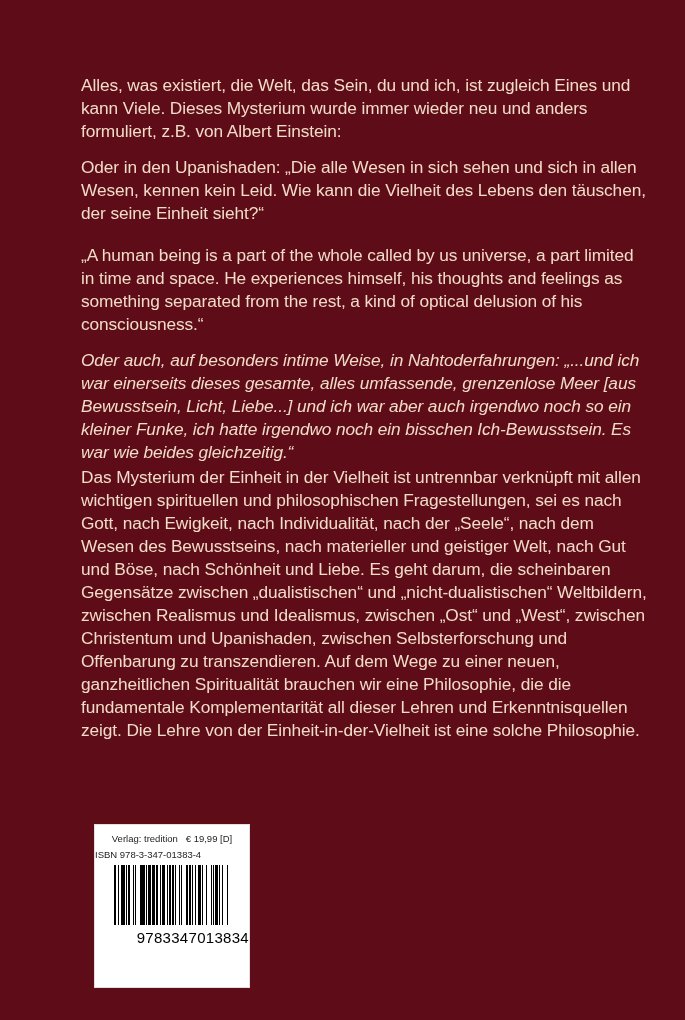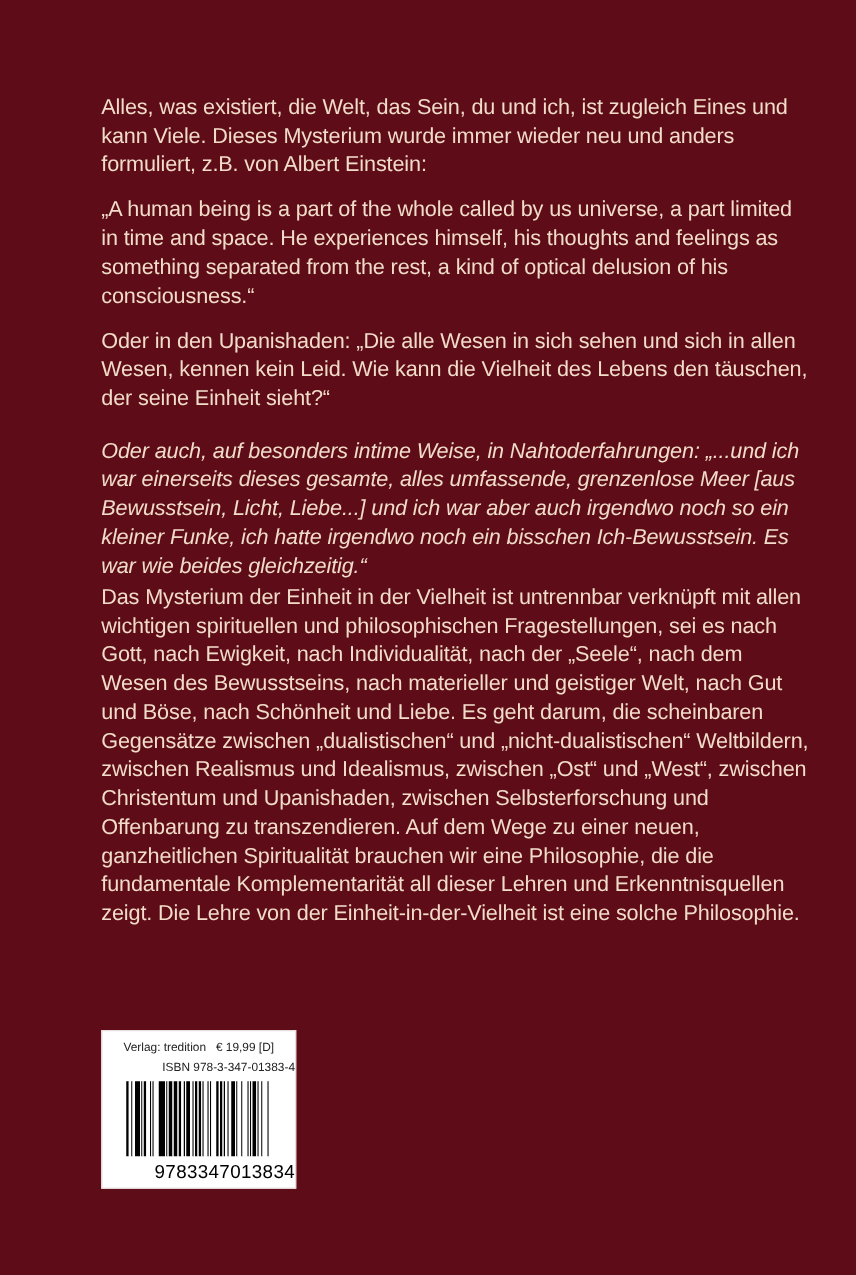--- a/index.html
+++ b/index.html
@@ -21,42 +21,42 @@
     line-height: 23px;
     letter-spacing: -0.1px;
   }
   .para { margin: 0; }
   .p1 { margin-bottom: 13px; }
   .p2 { margin-bottom: 13px; }
   .p3 { margin-bottom: 19px; }
   .p4 { margin-bottom: 2px; font-style: italic; }
   .barcode-box {
     position: absolute;
-    left: 81px;
+    left: 94px;
     top: 824px;
     width: 156px;
-    height: 127px;
+    height: 164px;
     background: #ffffff;
     box-sizing: border-box;
     border: 1px solid #e6dede;
   }
   .bc-line1 {
     position: absolute;
     top: 8px;
     left: 0; right: 0;
     text-align: center;
     font-size: 9.5px;
     color: #222;
     white-space: pre;
   }
   .bc-line2 {
     position: absolute;
     top: 24px;
     left: 0; right: 0;
-    text-align: right;
+    text-align: left;
     font-size: 9.5px;
     color: #222;
   }
   .bars {
     position: absolute;
     left: 19px;
     top: 40px;
     width: 116px;
     height: 60px;
     display: flex;
@@ -71,22 +71,22 @@
     font-size: 15px;
     letter-spacing: 0.3px;
     color: #000;
   }
 </style>
 </head>
 <body>
 
 <div class="text-block">
   <p class="para p1">Alles, was existiert, die Welt, das Sein, du und ich, ist zugleich Eines und kann Viele. Dieses Mysterium wurde immer wieder neu und anders formuliert, z.B. von Albert Einstein:</p>
+  <p class="para p3">Oder in den Upanishaden: „Die alle Wesen in sich sehen und sich in allen Wesen, kennen kein Leid. Wie kann die Vielheit des Lebens den täuschen, der seine Einheit sieht?“</p>
   <p class="para p2">„A human being is a part of the whole called by us universe, a part limited in time and space. He experiences himself, his thoughts and feelings as something separated from the rest, a kind of optical delusion of his consciousness.“</p>
-  <p class="para p3">Oder in den Upanishaden: „Die alle Wesen in sich sehen und sich in allen Wesen, kennen kein Leid. Wie kann die Vielheit des Lebens den täuschen, der seine Einheit sieht?“</p>
   <p class="para p4">Oder auch, auf besonders intime Weise, in Nahtoderfahrungen: „...und ich war einerseits dieses gesamte, alles umfassende, grenzenlose Meer [aus Bewusstsein, Licht, Liebe...] und ich war aber auch irgendwo noch so ein kleiner Funke, ich hatte irgendwo noch ein bisschen Ich-Bewusstsein. Es war wie beides gleichzeitig.“</p>
   <p class="para p5">Das Mysterium der Einheit in der Vielheit ist untrennbar verknüpft mit allen wichtigen spirituellen und philosophischen Fragestellungen, sei es nach Gott, nach Ewigkeit, nach Individualität, nach der „Seele“, nach dem Wesen des Bewusstseins, nach materieller und geistiger Welt, nach Gut und Böse, nach Schönheit und Liebe. Es geht darum, die scheinbaren Gegensätze zwischen  „dualistischen“ und „nicht-dualistischen“ Weltbildern, zwischen Realismus und Idealismus, zwischen „Ost“ und „West“, zwischen Christentum und Upanishaden, zwischen Selbsterforschung und Offenbarung zu transzendieren. Auf dem Wege zu einer neuen, ganzheitlichen Spiritualität brauchen wir eine Philosophie, die die fundamentale Komplementarität all dieser Lehren und Erkenntnisquellen zeigt. Die Lehre von der Einheit-in-der-Vielheit ist eine solche Philosophie.</p>
 </div>
 
 <div class="barcode-box">
   <div class="bc-line1">Verlag: tredition   € 19,99 [D]</div>
   <div class="bc-line2">ISBN 978-3-347-01383-4</div>
   <div class="bars" id="bars">
       <span style="width: 2.36735px; background: rgb(0, 0, 0);"></span>
       <span style="width: 1.18367px; background: rgb(255, 255, 255);"></span>

